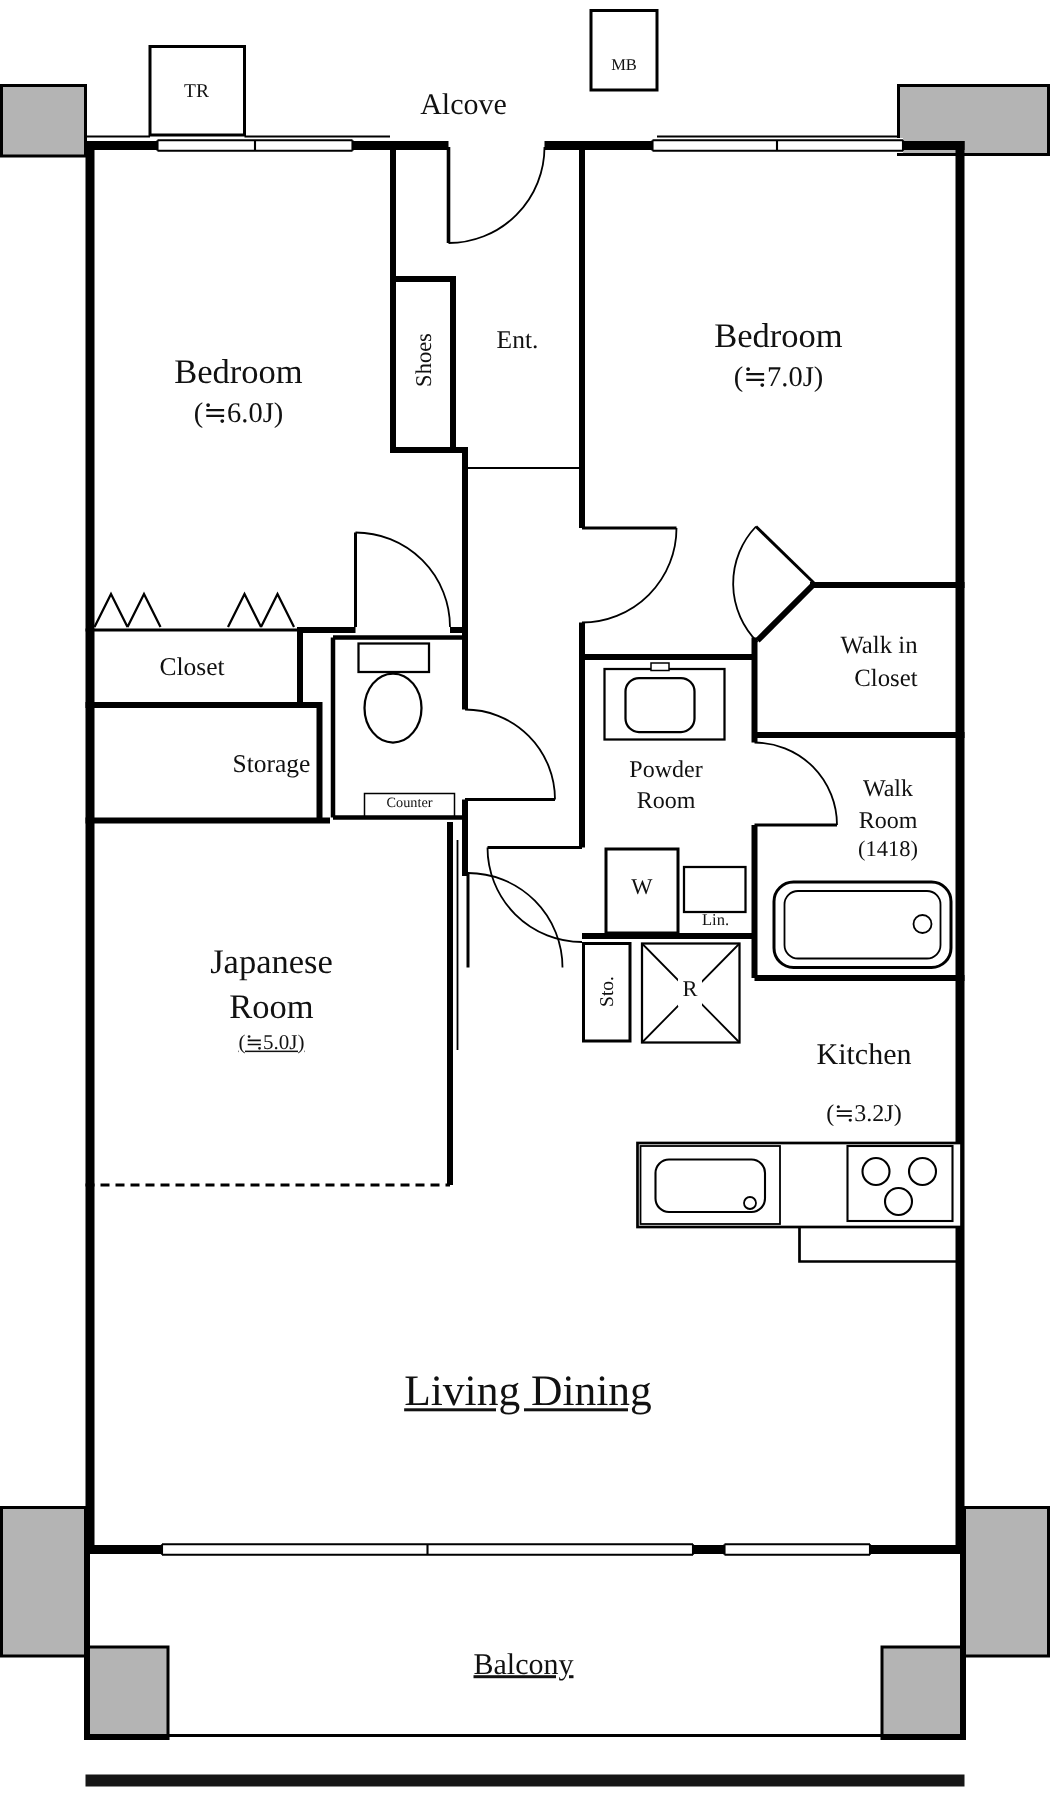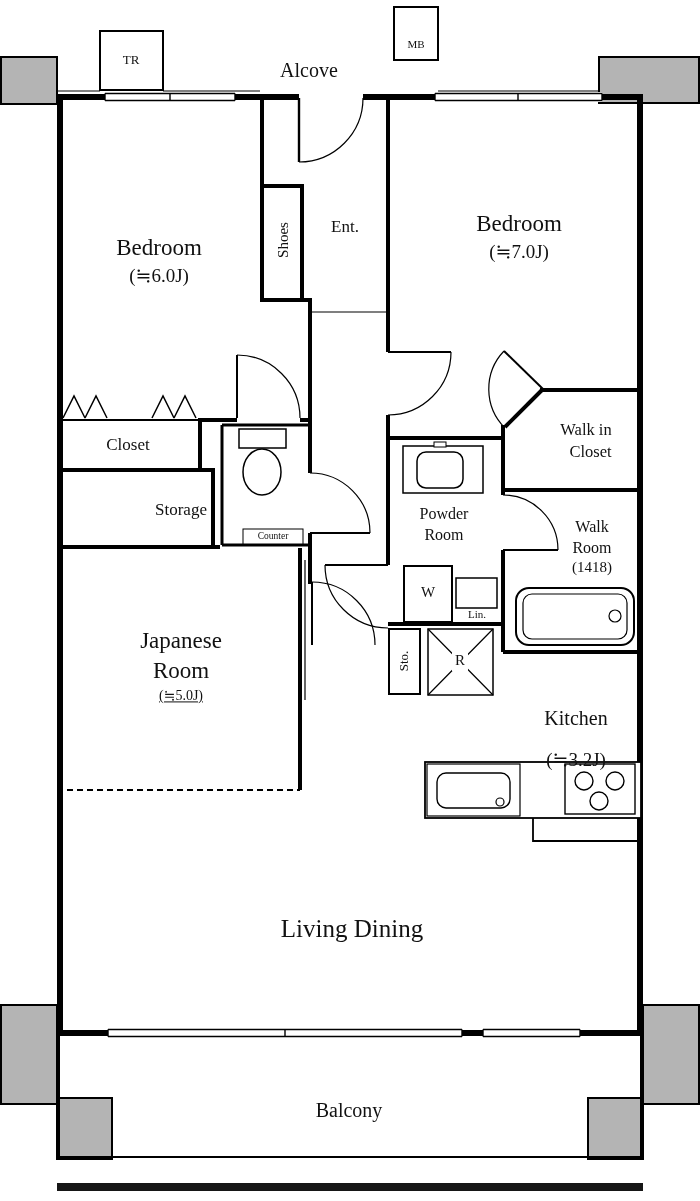--- a/index.html
+++ b/index.html
@@ -236,24 +236,24 @@
   <div class="lbl vert" style="left:404px; top:661px; font-size:13px;">Sto.</div>
   <div class="lbl" style="left:460px; top:661px; font-size:15px; background:#fff; padding:0 3px;">R</div>
   <div class="lbl" style="left:273px; top:536px; font-size:9.5px;">Counter</div>
 
   <div class="lbl" style="left:181px; top:666px;">
     <span class="ln" style="font-size:23px;">Japanese</span>
     <span class="ln" style="font-size:23px;">Room</span>
     <span class="ln" style="font-size:14px;text-decoration:underline;">(≒5.0J)</span>
   </div>
 
-  <div class="lbl" style="left:576px; top:739px;">
+  <div class="lbl" style="left:576px; top:722px;">
     <span class="name" style="font-size:20px;">Kitchen</span>
-    <span class="size" style="font-size:19px;margin-top:16px;">(≒3.2J)</span>
+    <span class="size" style="font-size:16px;margin-top:16px;">(≒3.2J)</span>
   </div>
 
   <div class="lbl" style="left:352px; top:928px;">
-    <span class="name" style="font-size:25px;">Living Dining</span>
-  </div>
-
-  <div class="lbl" style="left:349px; top:1110px; font-size:20px;">Balcony</div>
+    <span class="name" style="font-size:29px;text-decoration:underline;">Living Dining</span>
+  </div>
+
+  <div class="lbl" style="left:349px; top:1110px; font-size:20px;text-decoration:underline;">Balcony</div>
 
 </div>
 
 </body></html>

